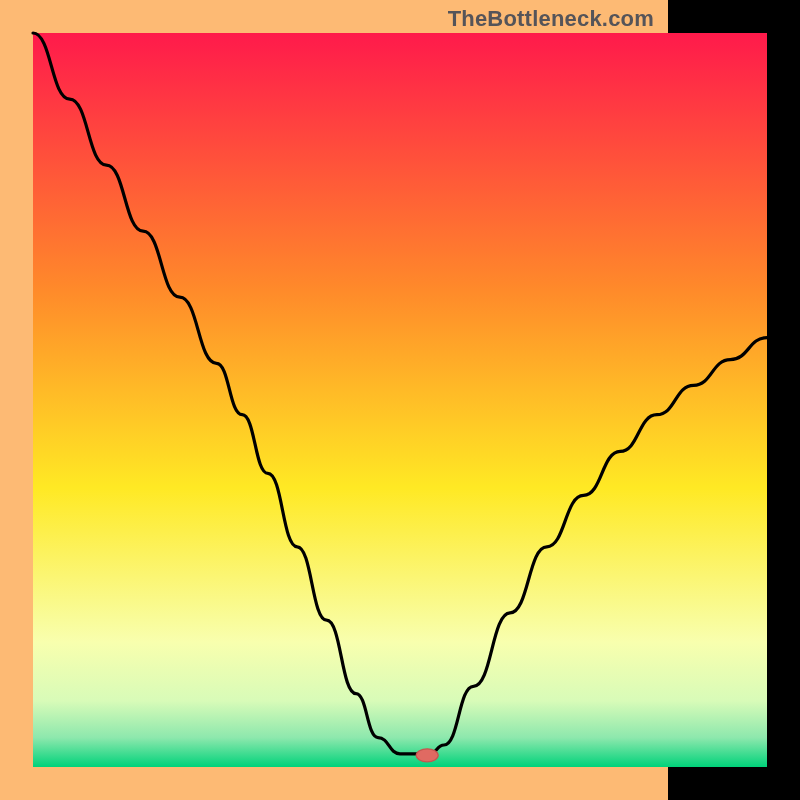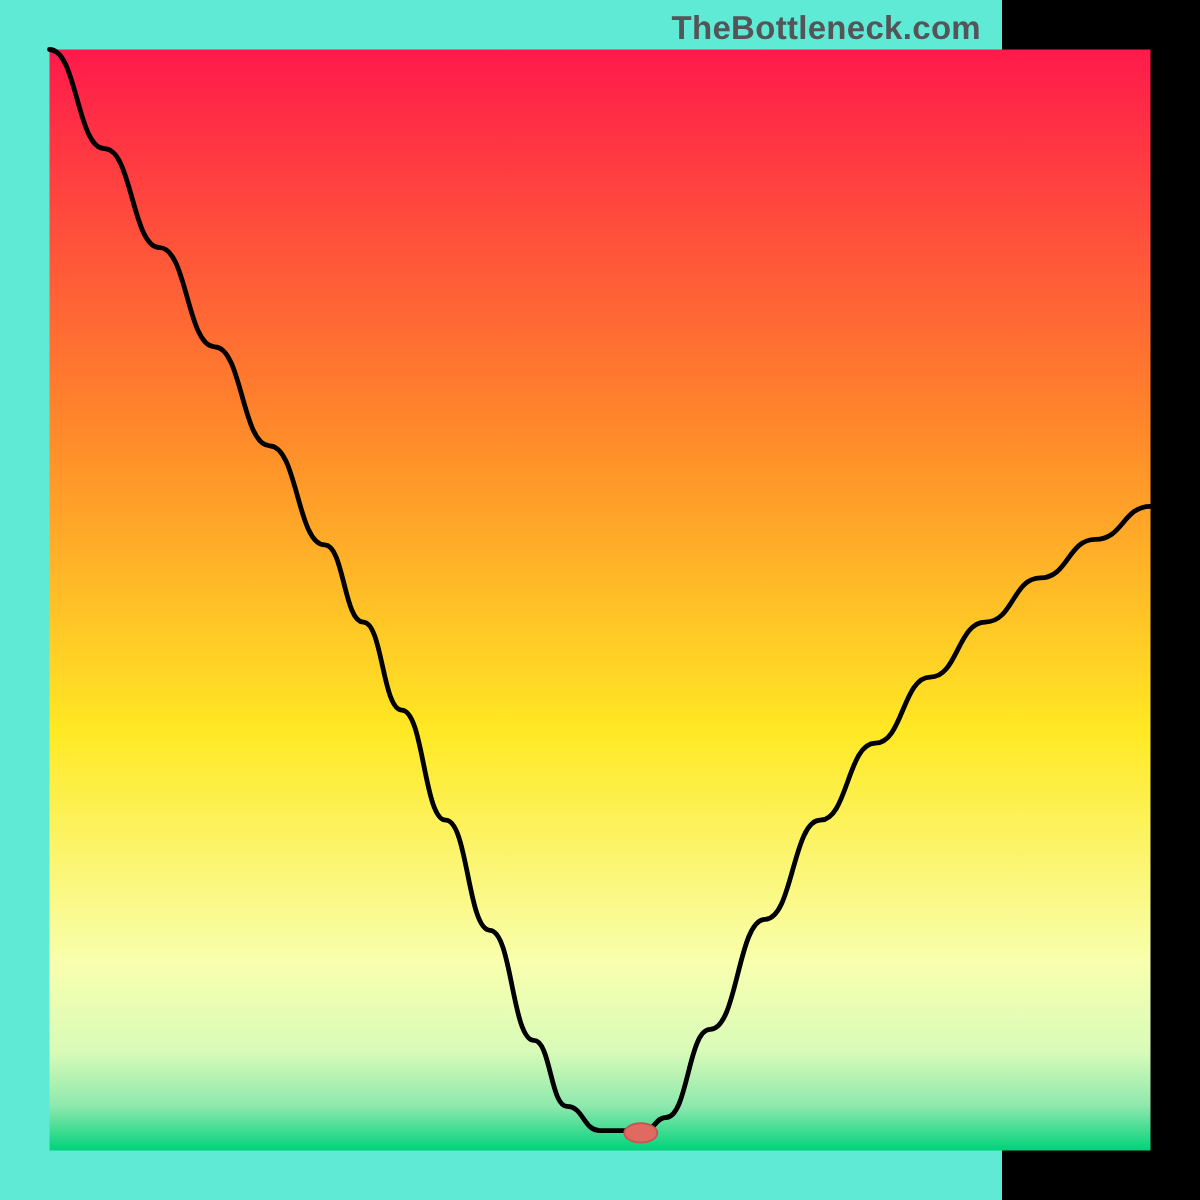--- a/index.html
+++ b/index.html
@@ -7,21 +7,21 @@
     padding: 0;
     width: 800px;
     height: 800px;
     background: #000;
     overflow: hidden;
   }
   .frame {
     position: relative;
     width: 668px;
     height: 800px;
-    background: #5eead4;
+    background: #fdba74;
   }
   svg {
     display: block;
   }
   .watermark {
     position: absolute;
     top: 6px;
     right: 14px;
     font-family: Arial, Helvetica, sans-serif;
     font-size: 22px;

